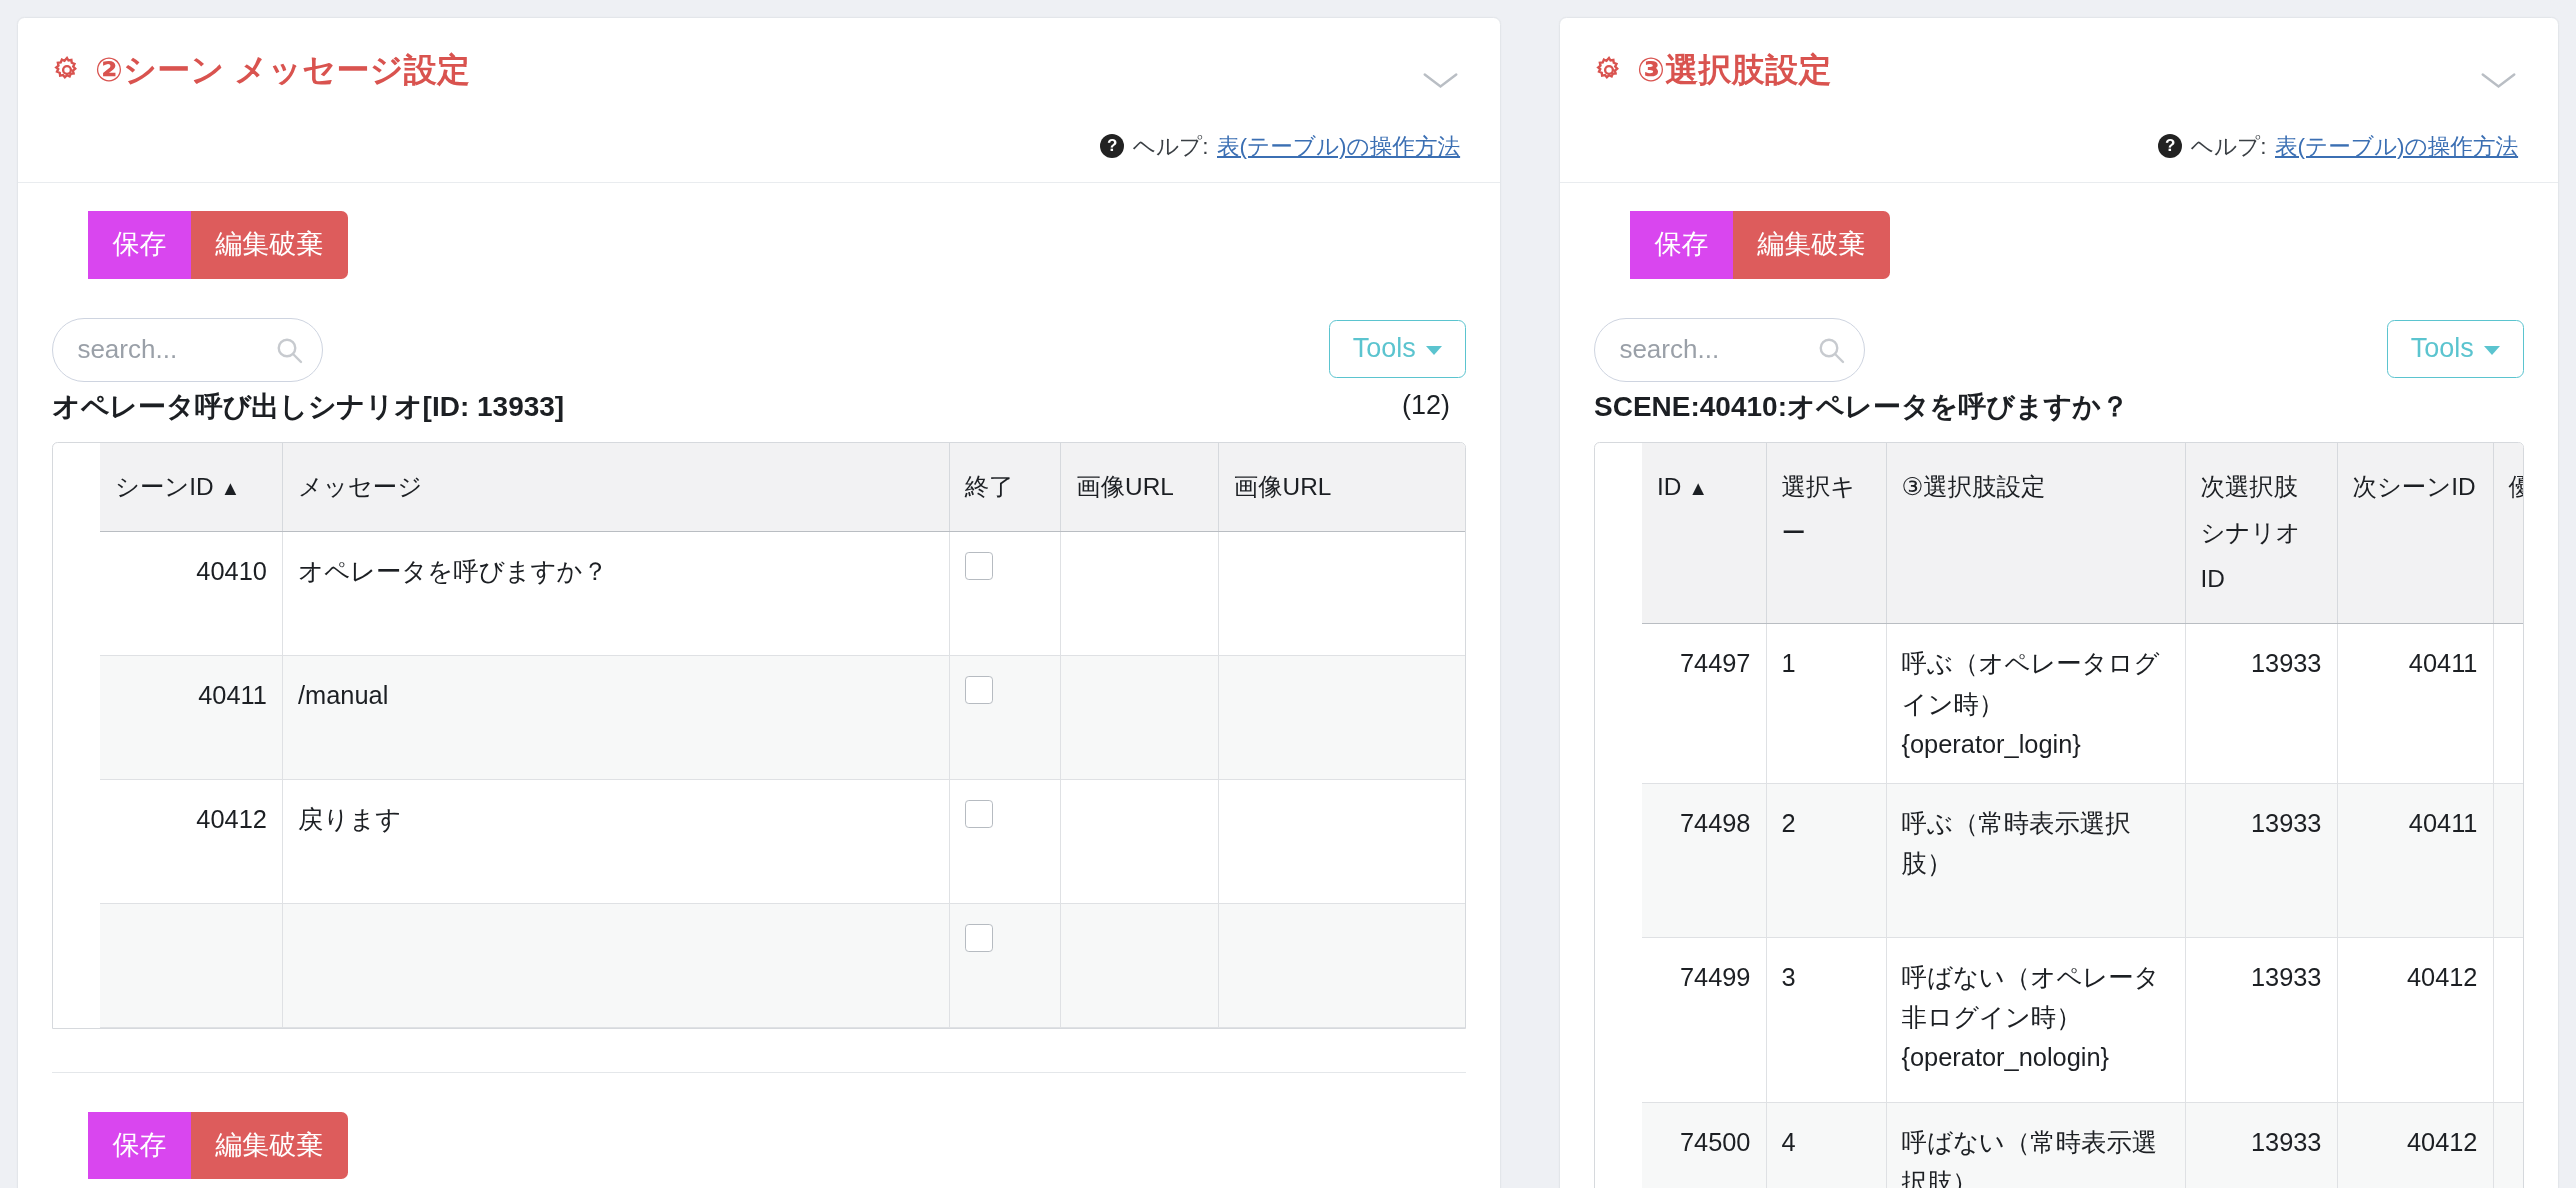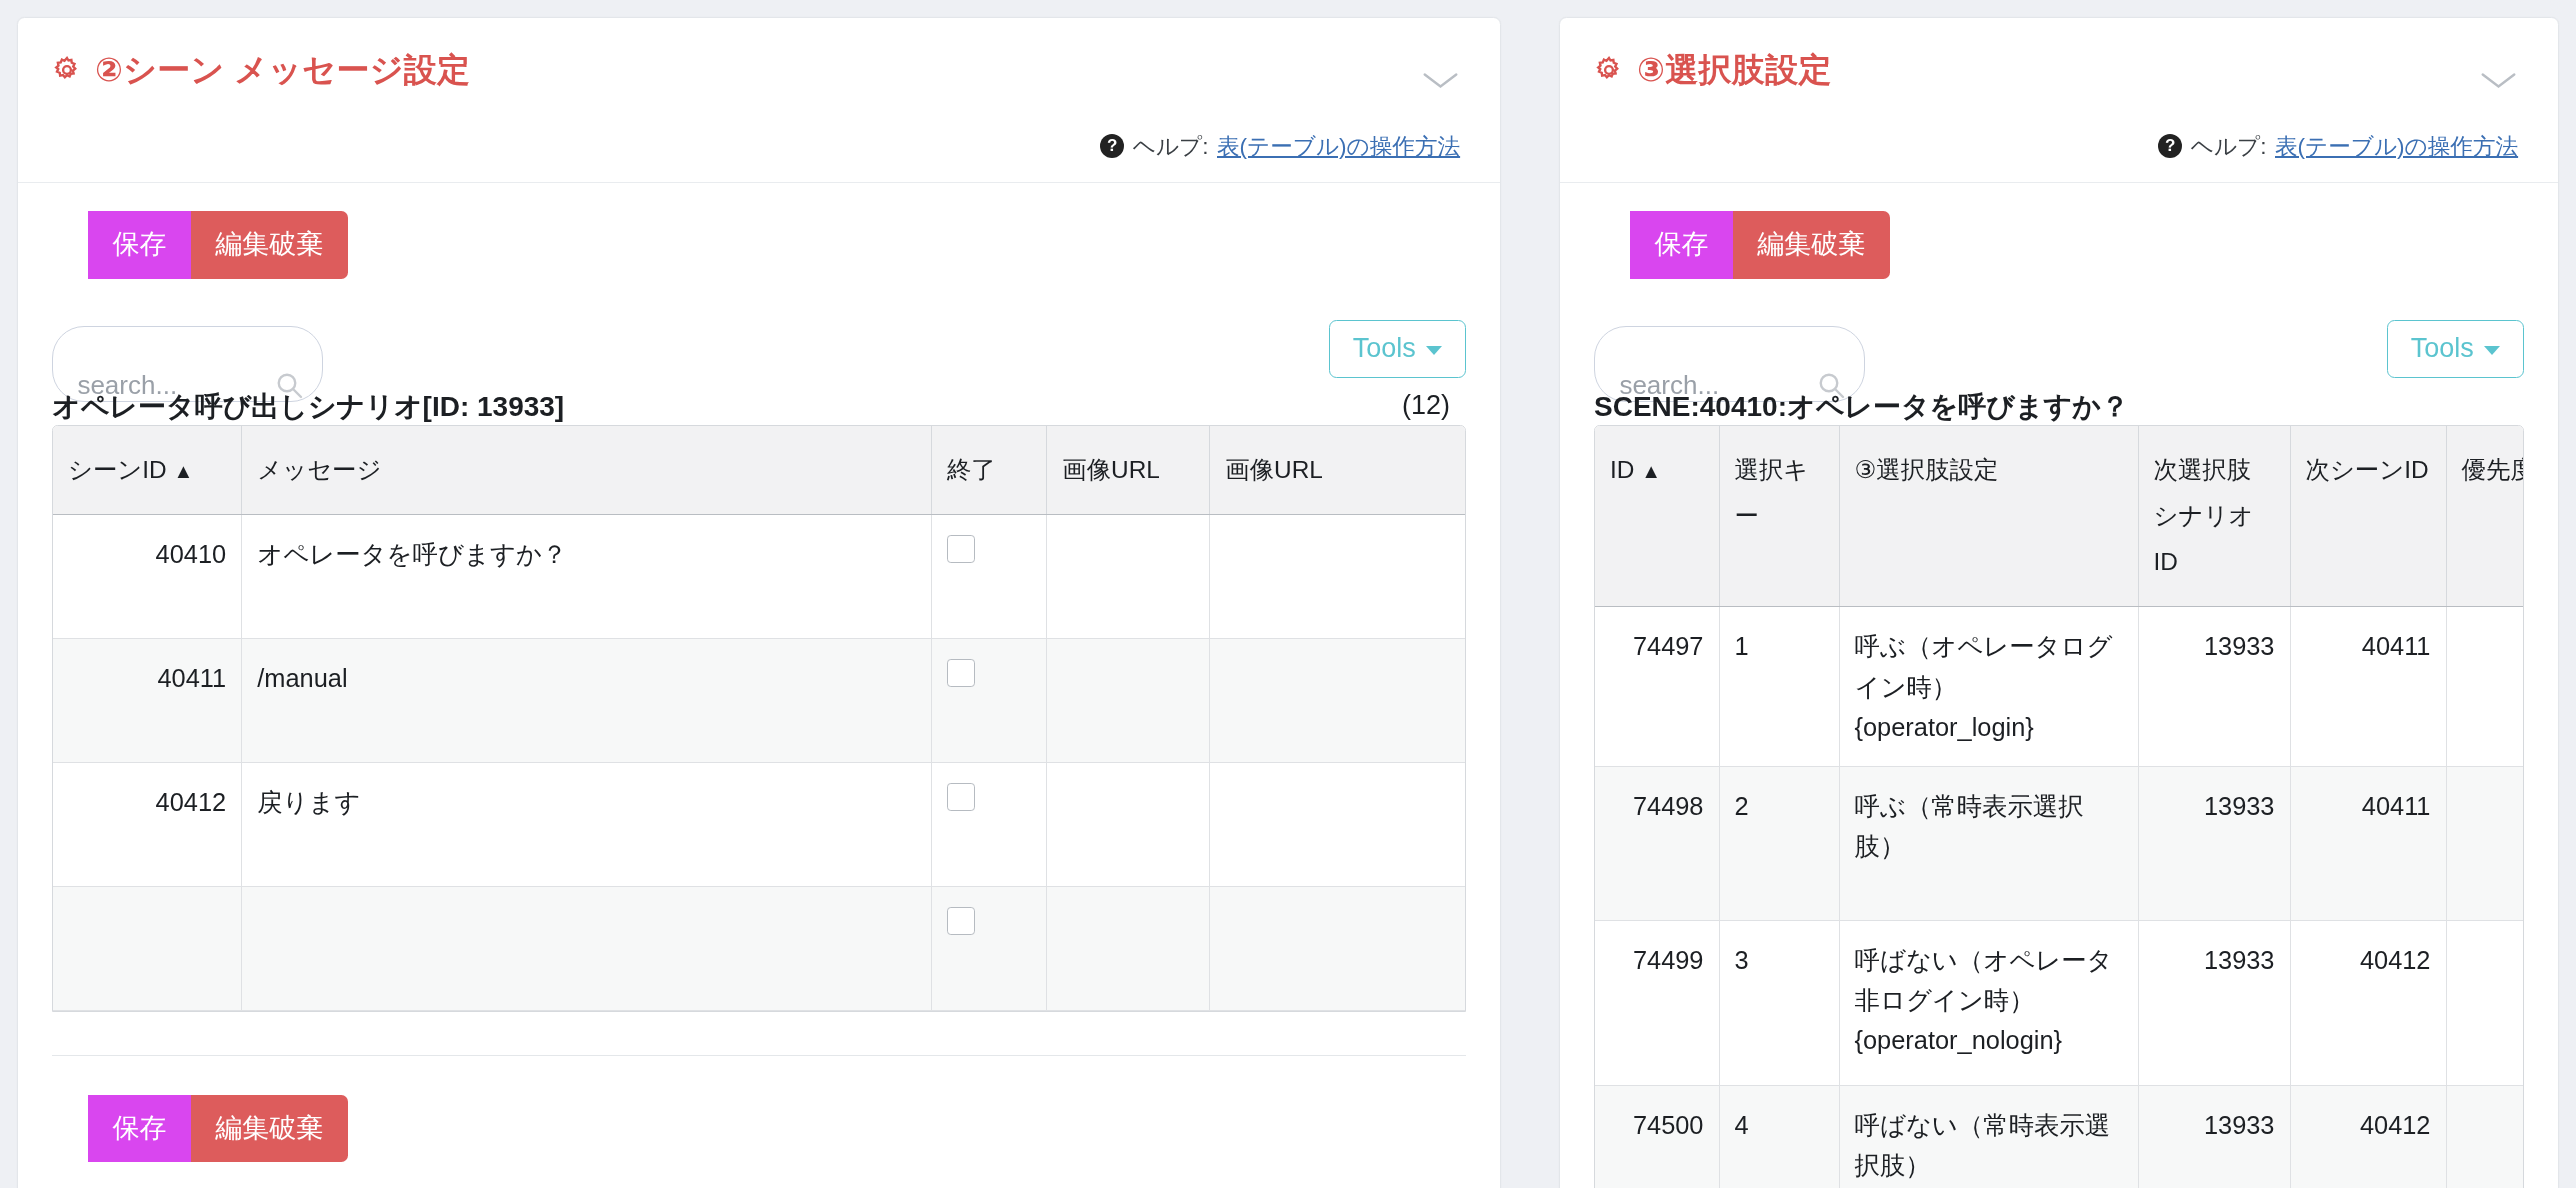--- a/index.html
+++ b/index.html
@@ -107,27 +107,27 @@
   .btn-discard { background: #dd5c5c; }
 
   
   .controls-row {
     position: relative;
     margin-top: 39px;
     height: 70px;
   }
   .pill {
     position: absolute;
-    top: 8px;
-    height: 76px;
+    top: 0;
+    height: 64px;
     border: 0.9px solid #ced4e0;
     border-radius: 32px;
     background: #fff;
     display: flex;
-    align-items: flex-end;
+    align-items: center;
     padding: 0 17px 0 24.4px;
   }
   .pill .ph {
     color: #9aa0a8;
     font-size: 26px;
     flex: 1 1 auto;
   }
   .pill .mag { width: 32px; height: 32px; flex: 0 0 auto; opacity:.55; }
   .pill .mag svg { display:block; width:32px; height:32px; }
 
@@ -170,24 +170,25 @@
     position: absolute;
     right: 16px;
     top: 0;
     font-weight: 400;
     font-size: 27px;
     color: #1c1f23;
   }
 
   
   .tbl-wrap {
-    margin-top: 1px;
+    margin-top: 18px;
     border: 0.9px solid #d6d9dd;
     border-radius: 5.6px 5.6px 0 0;
     overflow: hidden;
+    padding-left: 47px;
   }
   table.grid {
     border-collapse: collapse;
     width: 100%;
     table-layout: fixed;
   }
   table.grid th {
     background: #f2f2f3;
     border-right: 0.9px solid #d6d9dd;
     border-bottom: 1.9px solid #b9bdc2;

